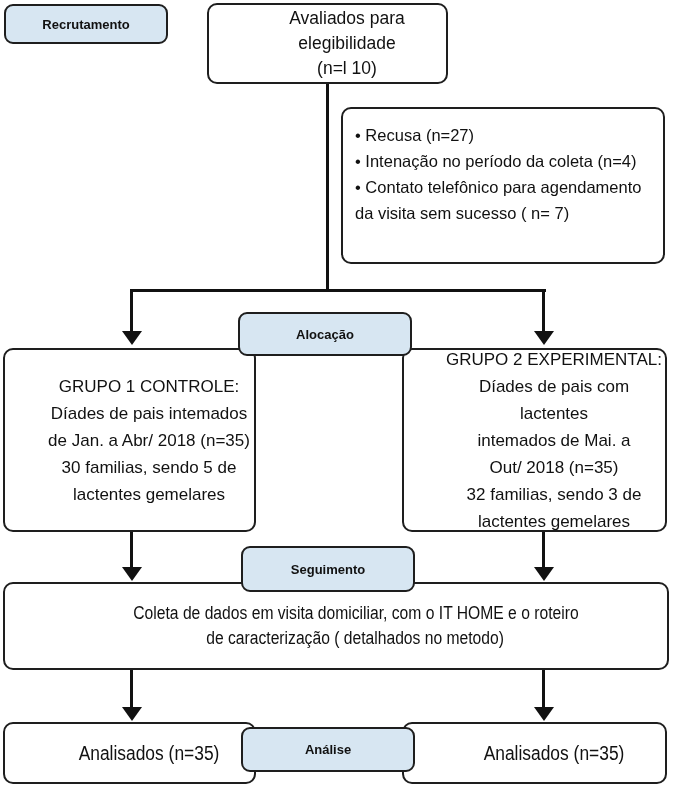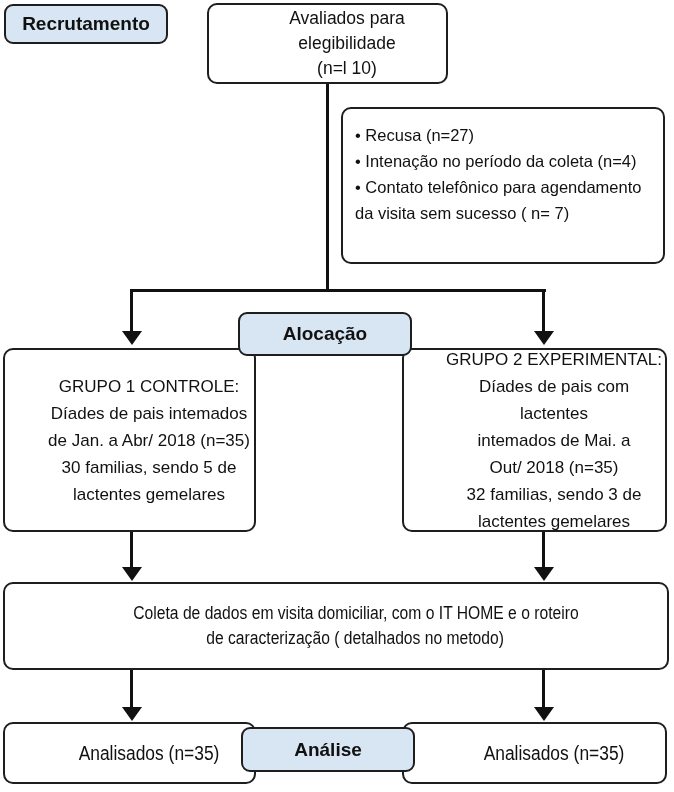--- a/index.html
+++ b/index.html
@@ -14,21 +14,21 @@
     font-family:"Liberation Sans",sans-serif;color:#111;overflow:hidden;
   }
   .box{
     position:absolute;background:#fff;border:2px solid var(--border);
     border-radius:10px;box-sizing:border-box;z-index:2;
   }
   .badge{
     position:absolute;background:var(--badge-fill);border:2.5px solid var(--border);
     border-radius:9px;box-sizing:border-box;z-index:5;
     display:flex;align-items:center;justify-content:center;
-    font-weight:bold;font-size:19px;letter-spacing:0;
+    font-weight:bold;font-size:13px;letter-spacing:0;
   }
   .center-lines{display:flex;flex-direction:column;align-items:center;justify-content:center;text-align:center;padding-left:39px;}
   .vline,.hline{position:absolute;background:var(--arrow);z-index:1;}
   .arrowhead{
     position:absolute;width:0;height:0;z-index:1;
     border-left:10px solid transparent;border-right:10px solid transparent;
     border-top:14px solid var(--arrow);
   }
   .eligibility{font-size:17.5px;line-height:25px;}
   .excluded{font-size:16.5px;line-height:26px;padding:13px 8px 0 12px;text-align:left;}
@@ -86,20 +86,23 @@
       <div>Out/ 2018 (n=35)</div>
       <div>32 familias, sendo 3 de</div>
       <div>lactentes gemelares</div>
     </div>
 
   <div class="vline" style="left:130px;top:532px;width:3px;height:36px;"></div>
   <div class="arrowhead" style="left:122px;top:567px;"></div>
   <div class="vline" style="left:542px;top:532px;width:3px;height:36px;"></div>
   <div class="arrowhead" style="left:534px;top:567px;"></div>
 
+  <div class="badge" style="left:241px;top:546px;width:174px;height:46px;">
+    <span>Seguimento</span>
+  </div>
 
   <div class="box center-lines followup condensed" style="left:3px;top:582px;width:666px;height:88px;">
       <div>Coleta de dados em visita domiciliar, com o IT HOME e o roteiro</div>
       <div>de caracterização ( detalhados no metodo)</div>
     </div>
 
   <div class="vline" style="left:130px;top:670px;width:3px;height:38px;"></div>
   <div class="arrowhead" style="left:122px;top:707px;"></div>
   <div class="vline" style="left:542px;top:670px;width:3px;height:38px;"></div>
   <div class="arrowhead" style="left:534px;top:707px;"></div>

